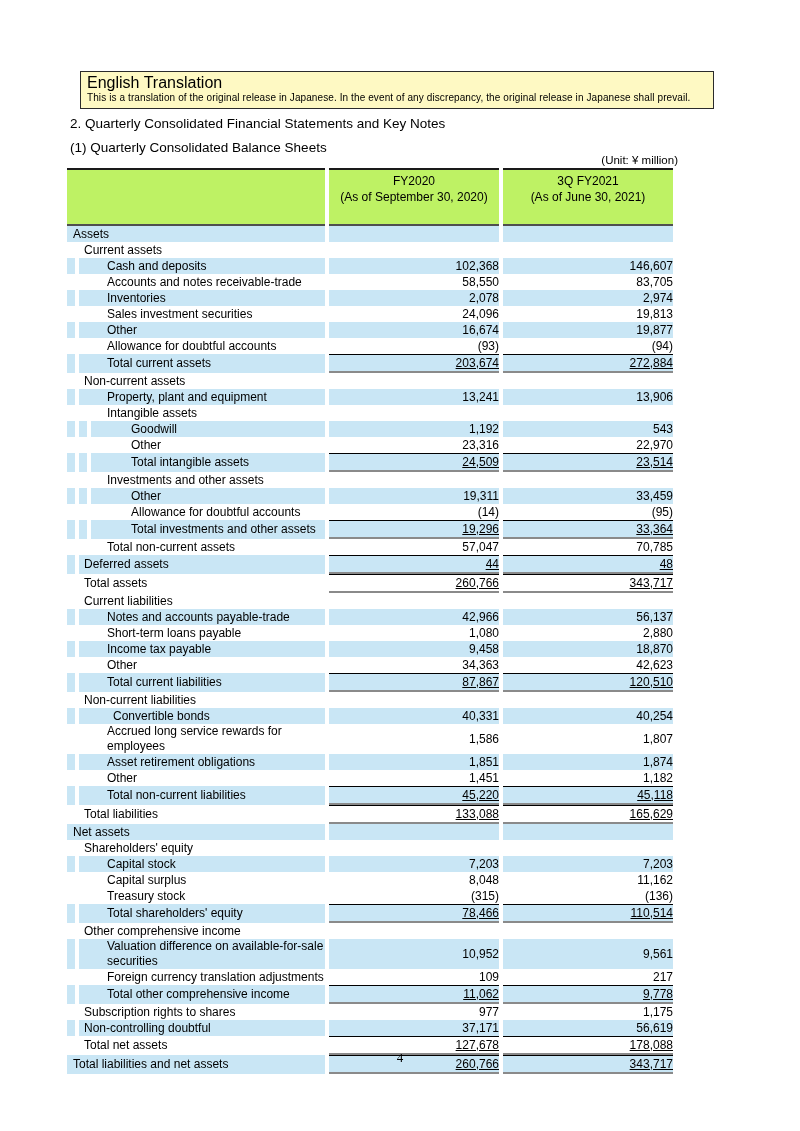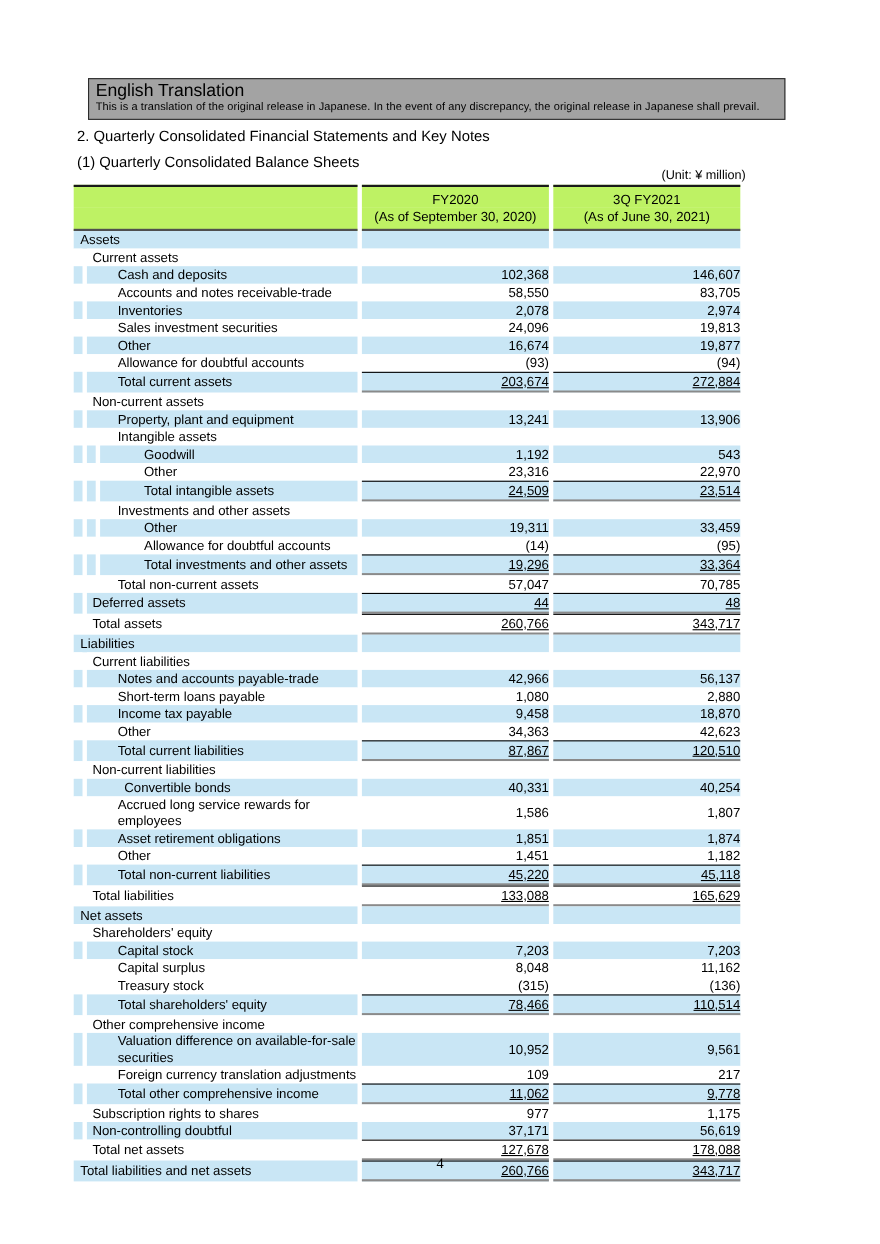--- a/index.html
+++ b/index.html
@@ -3,21 +3,21 @@
 <meta charset="utf-8">
 <style>
   html,body { margin:0; padding:0; background:#ffffff; }
   .page {
     position:relative; width:800px; height:1131px; background:#ffffff;
     font-family:"Liberation Sans", sans-serif; color:#000;
     overflow:hidden;
   }
   .trans-box {
     position:absolute; left:80px; top:71px; width:634px; height:38px;
-    border:1px solid #2b2b2b; background:#a3a3a3; box-sizing:border-box;
+    border:1px solid #2b2b2b; background:#fef9c3; box-sizing:border-box;
     padding:1px 6px 0 6px;
   }
   .trans-title { font-size:16px; line-height:19px; }
   .trans-note  { font-size:10px;  line-height:12px; letter-spacing:0.1px; }
   .h-main { position:absolute; left:70px; top:116px; font-size:13.5px; }
   .h-sub  { position:absolute; left:70px; top:140px; font-size:13.5px; }
   .unit-note {
     position:absolute; left:70px; top:154px; width:608px;
     text-align:right; font-size:11.5px;
   }
@@ -28,21 +28,21 @@
   }
   table.bs td {
     margin:0; padding:0; height:16px; vertical-align:middle;
     font-size:12px; line-height:15px; overflow:hidden;
   }
   col.c-ind { width:8px; }
   col.c-lbl { width:234px; }
   col.c-val { width:170px; }
   thead td { text-align:center; font-size:11.5px; line-height:14px; background:#bef264; }
   thead tr.hr1 td { border-top:2px solid #1a1a1a; padding-top:3px; }
-  thead tr.hr2 td { border-bottom:2px solid #4f4f4f; padding-bottom:3px; }
+  thead tr.hr2 td { border-bottom:2px solid #4f4f4f; padding-bottom:19px; }
   tr.blue td { background:#c9e6f5; }
   tr.white td { background:#ffffff; }
   td.lbl { text-align:left; }
   td.lbl.lvl0 { padding-left:6px; }
   td.lbl.lvl1 { padding-left:5px; }
   td.lbl.lvl2 { padding-left:28px;margin-left:44px; }
   td.lbl.lvl3 { padding-left:40px; }
   td.lbl.xind { padding-left:34px; }
   td.num { text-align:right; padding-right:4px; }
   td.num.total { border-top:1px solid #000; border-bottom:2px solid #8a8a8a;text-decoration:underline; }
@@ -216,25 +216,20 @@
           <td class="lbl lvl1" colspan="2">Deferred assets</td>
           <td class="num total">44</td>
           <td class="num total">48</td>
         </tr>
         <tr class="white">
           <td></td>
           <td class="lbl lvl1" colspan="2">Total assets</td>
           <td class="num total">260,766</td>
           <td class="num total">343,717</td>
         </tr>
-        <tr class="blue">
-          <td class="lbl lvl0" colspan="3">Liabilities</td>
-          <td class="num"></td>
-          <td class="num"></td>
-        </tr>
         <tr class="white">
           <td></td>
           <td class="lbl lvl1" colspan="2">Current liabilities</td>
           <td class="num"></td>
           <td class="num"></td>
         </tr>
         <tr class="blue">
           <td></td>
           <td class="lbl lvl2" colspan="2">Notes and accounts payable-trade</td>
           <td class="num">42,966</td>

